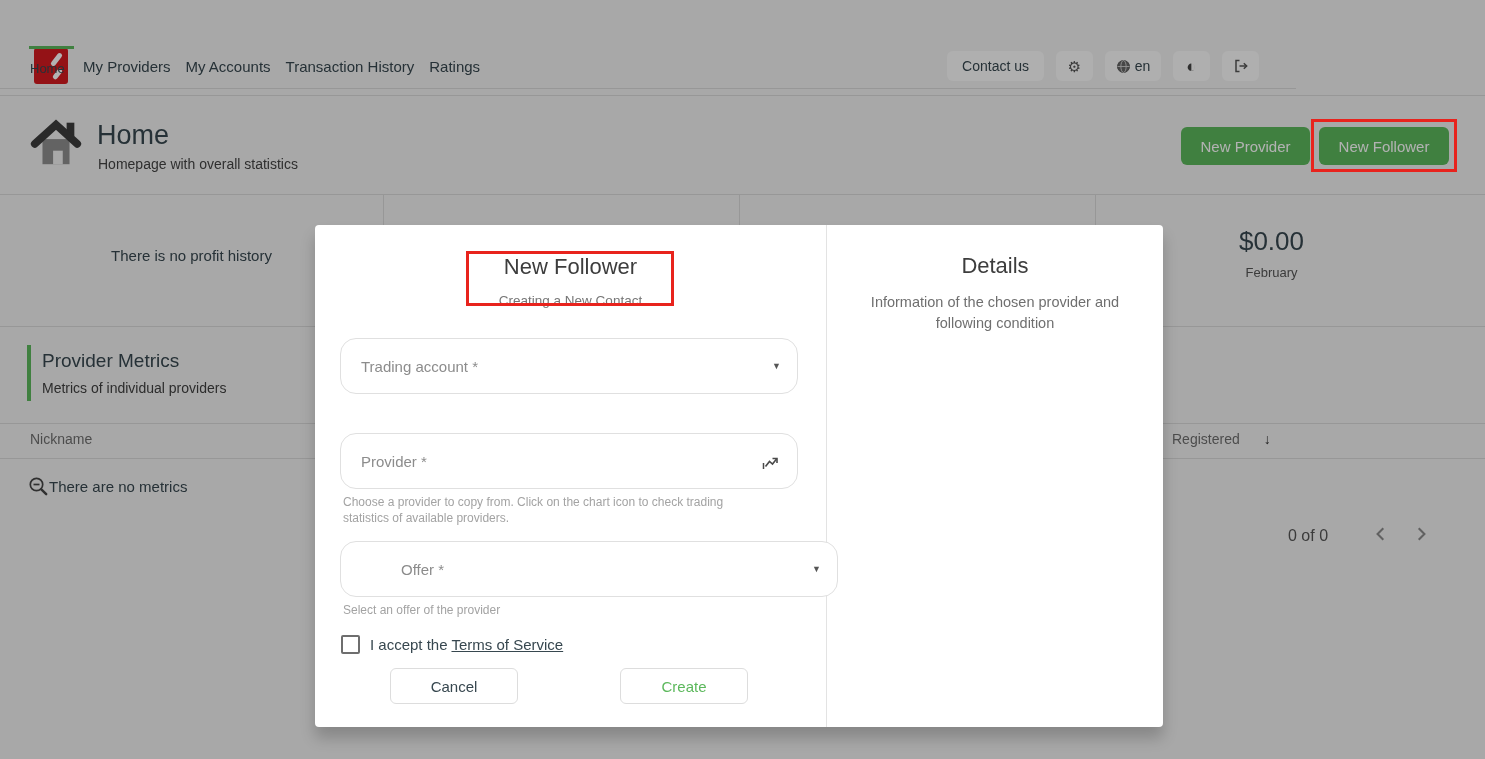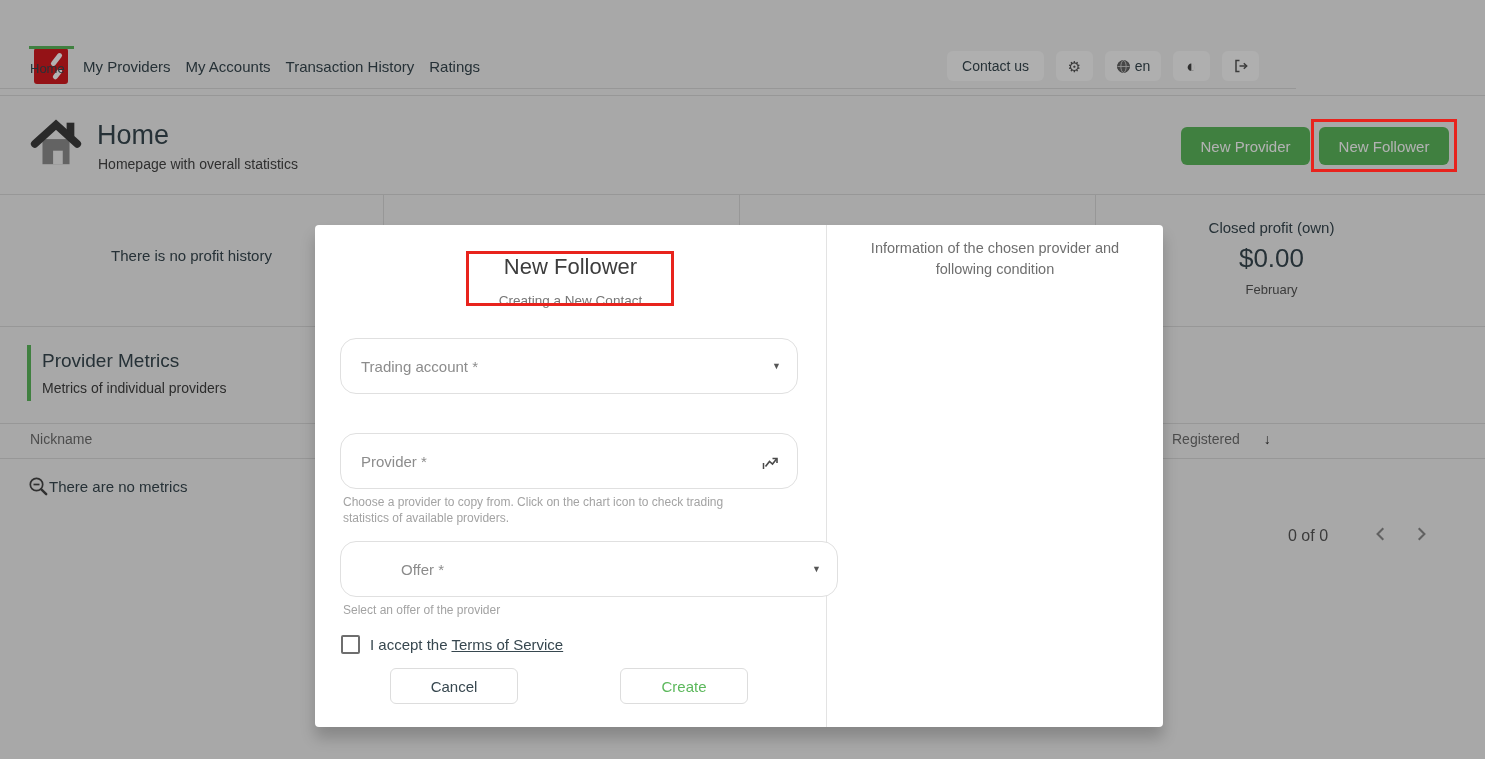--- a/index.html
+++ b/index.html
@@ -151,21 +151,20 @@
     <button class="btn-green btn-np">New Provider</button>
     <button class="btn-green btn-nf">New Follower</button>
   </div>
 
   <div class="stats-row">
     <div class="vdiv" style="left:383px;"></div>
     <div class="vdiv" style="left:739px;"></div>
     <div class="vdiv" style="left:1095px;"></div>
     <div class="no-history">There is no profit history</div>
     <div class="closed-profit">
-      <div class="cp-label">Closed profit (own)</div>
       <div class="cp-value">$0.00</div>
       <div class="cp-period">February</div>
     </div>
   </div>
 
   <div class="metrics-bar"></div>
   <div class="metrics-title">Provider Metrics</div>
   <div class="metrics-subtitle">Metrics of individual providers</div>
   <div class="hdiv" style="top:423px;"></div>
   <span class="col-nickname">Nickname</span>
@@ -230,20 +229,21 @@
           <span>I accept the</span>
           <span class="terms-link">Terms of Service</span>
         </span>
       </div>
 
       <button class="m-btn btn-cancel">Cancel</button>
       <button class="m-btn btn-create">Create</button>
     </div>
 
     <div class="modal-right">
+      <div class="d-title">Details</div>
       <div class="d-subtitle">Information of the chosen provider and following condition</div>
     </div>
   </div>
 
   <div class="annot annot-btn"></div>
   <div class="annot annot-title"></div>
 
 </div>
 
 </body></html>

